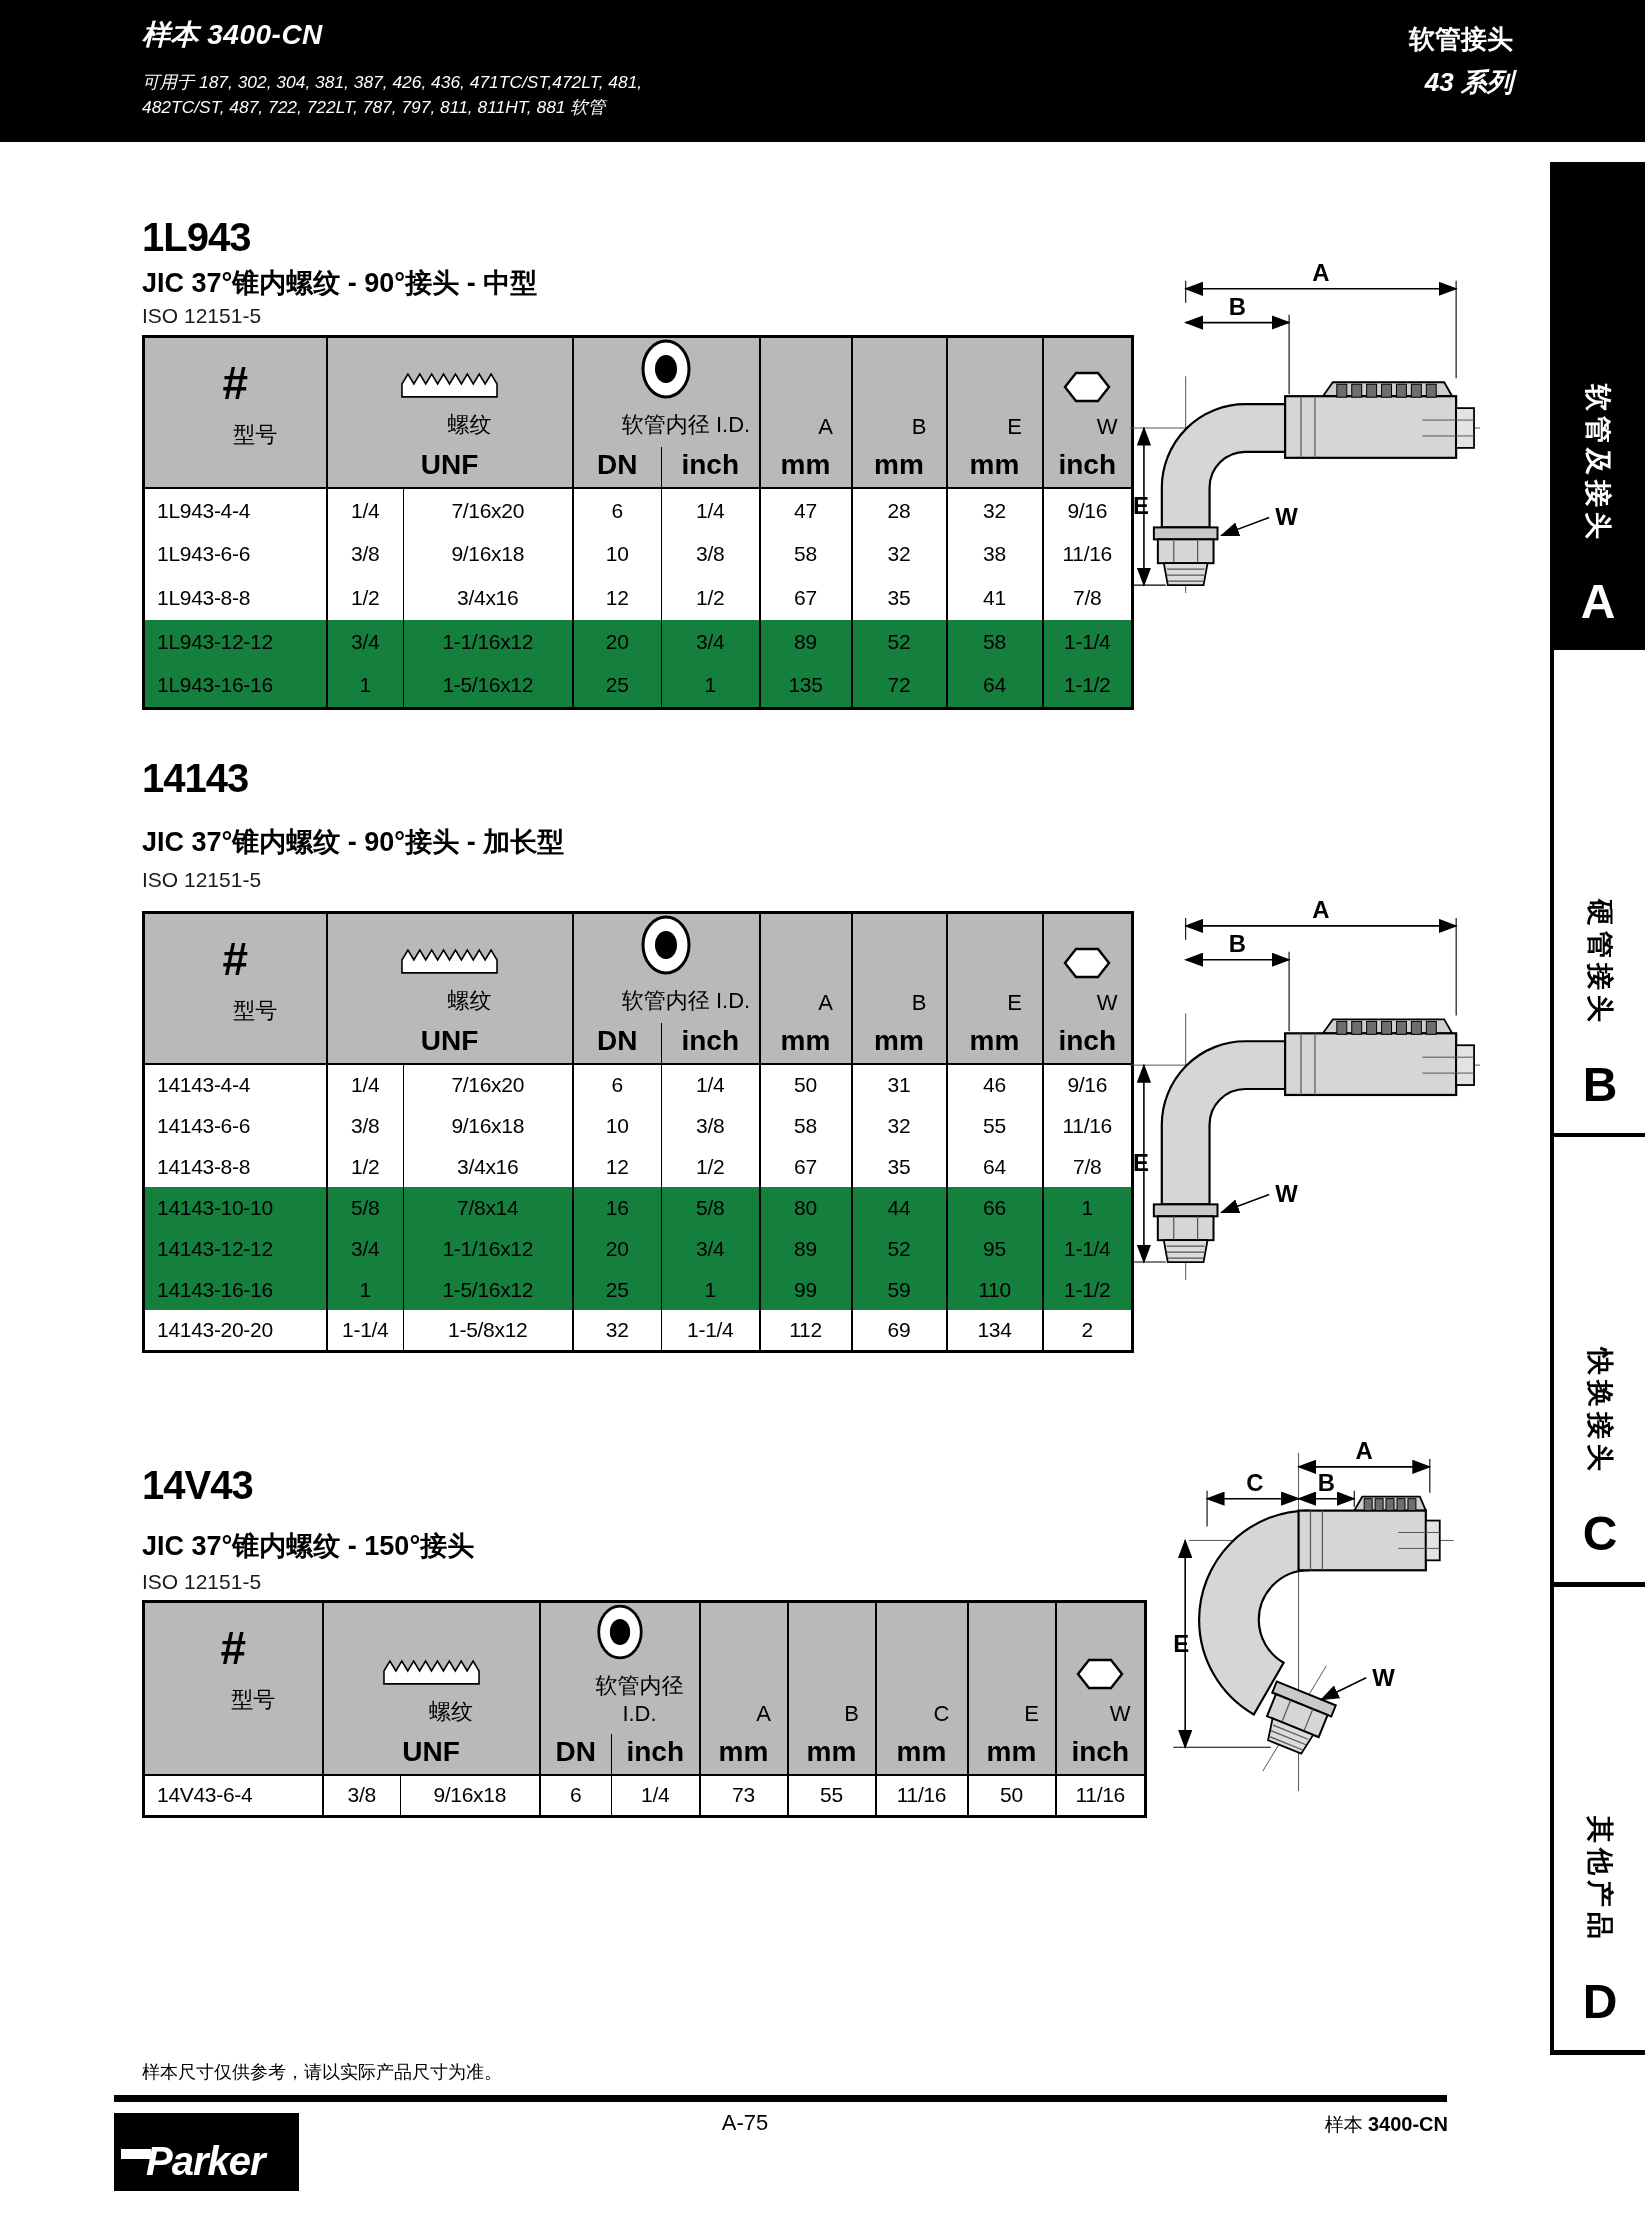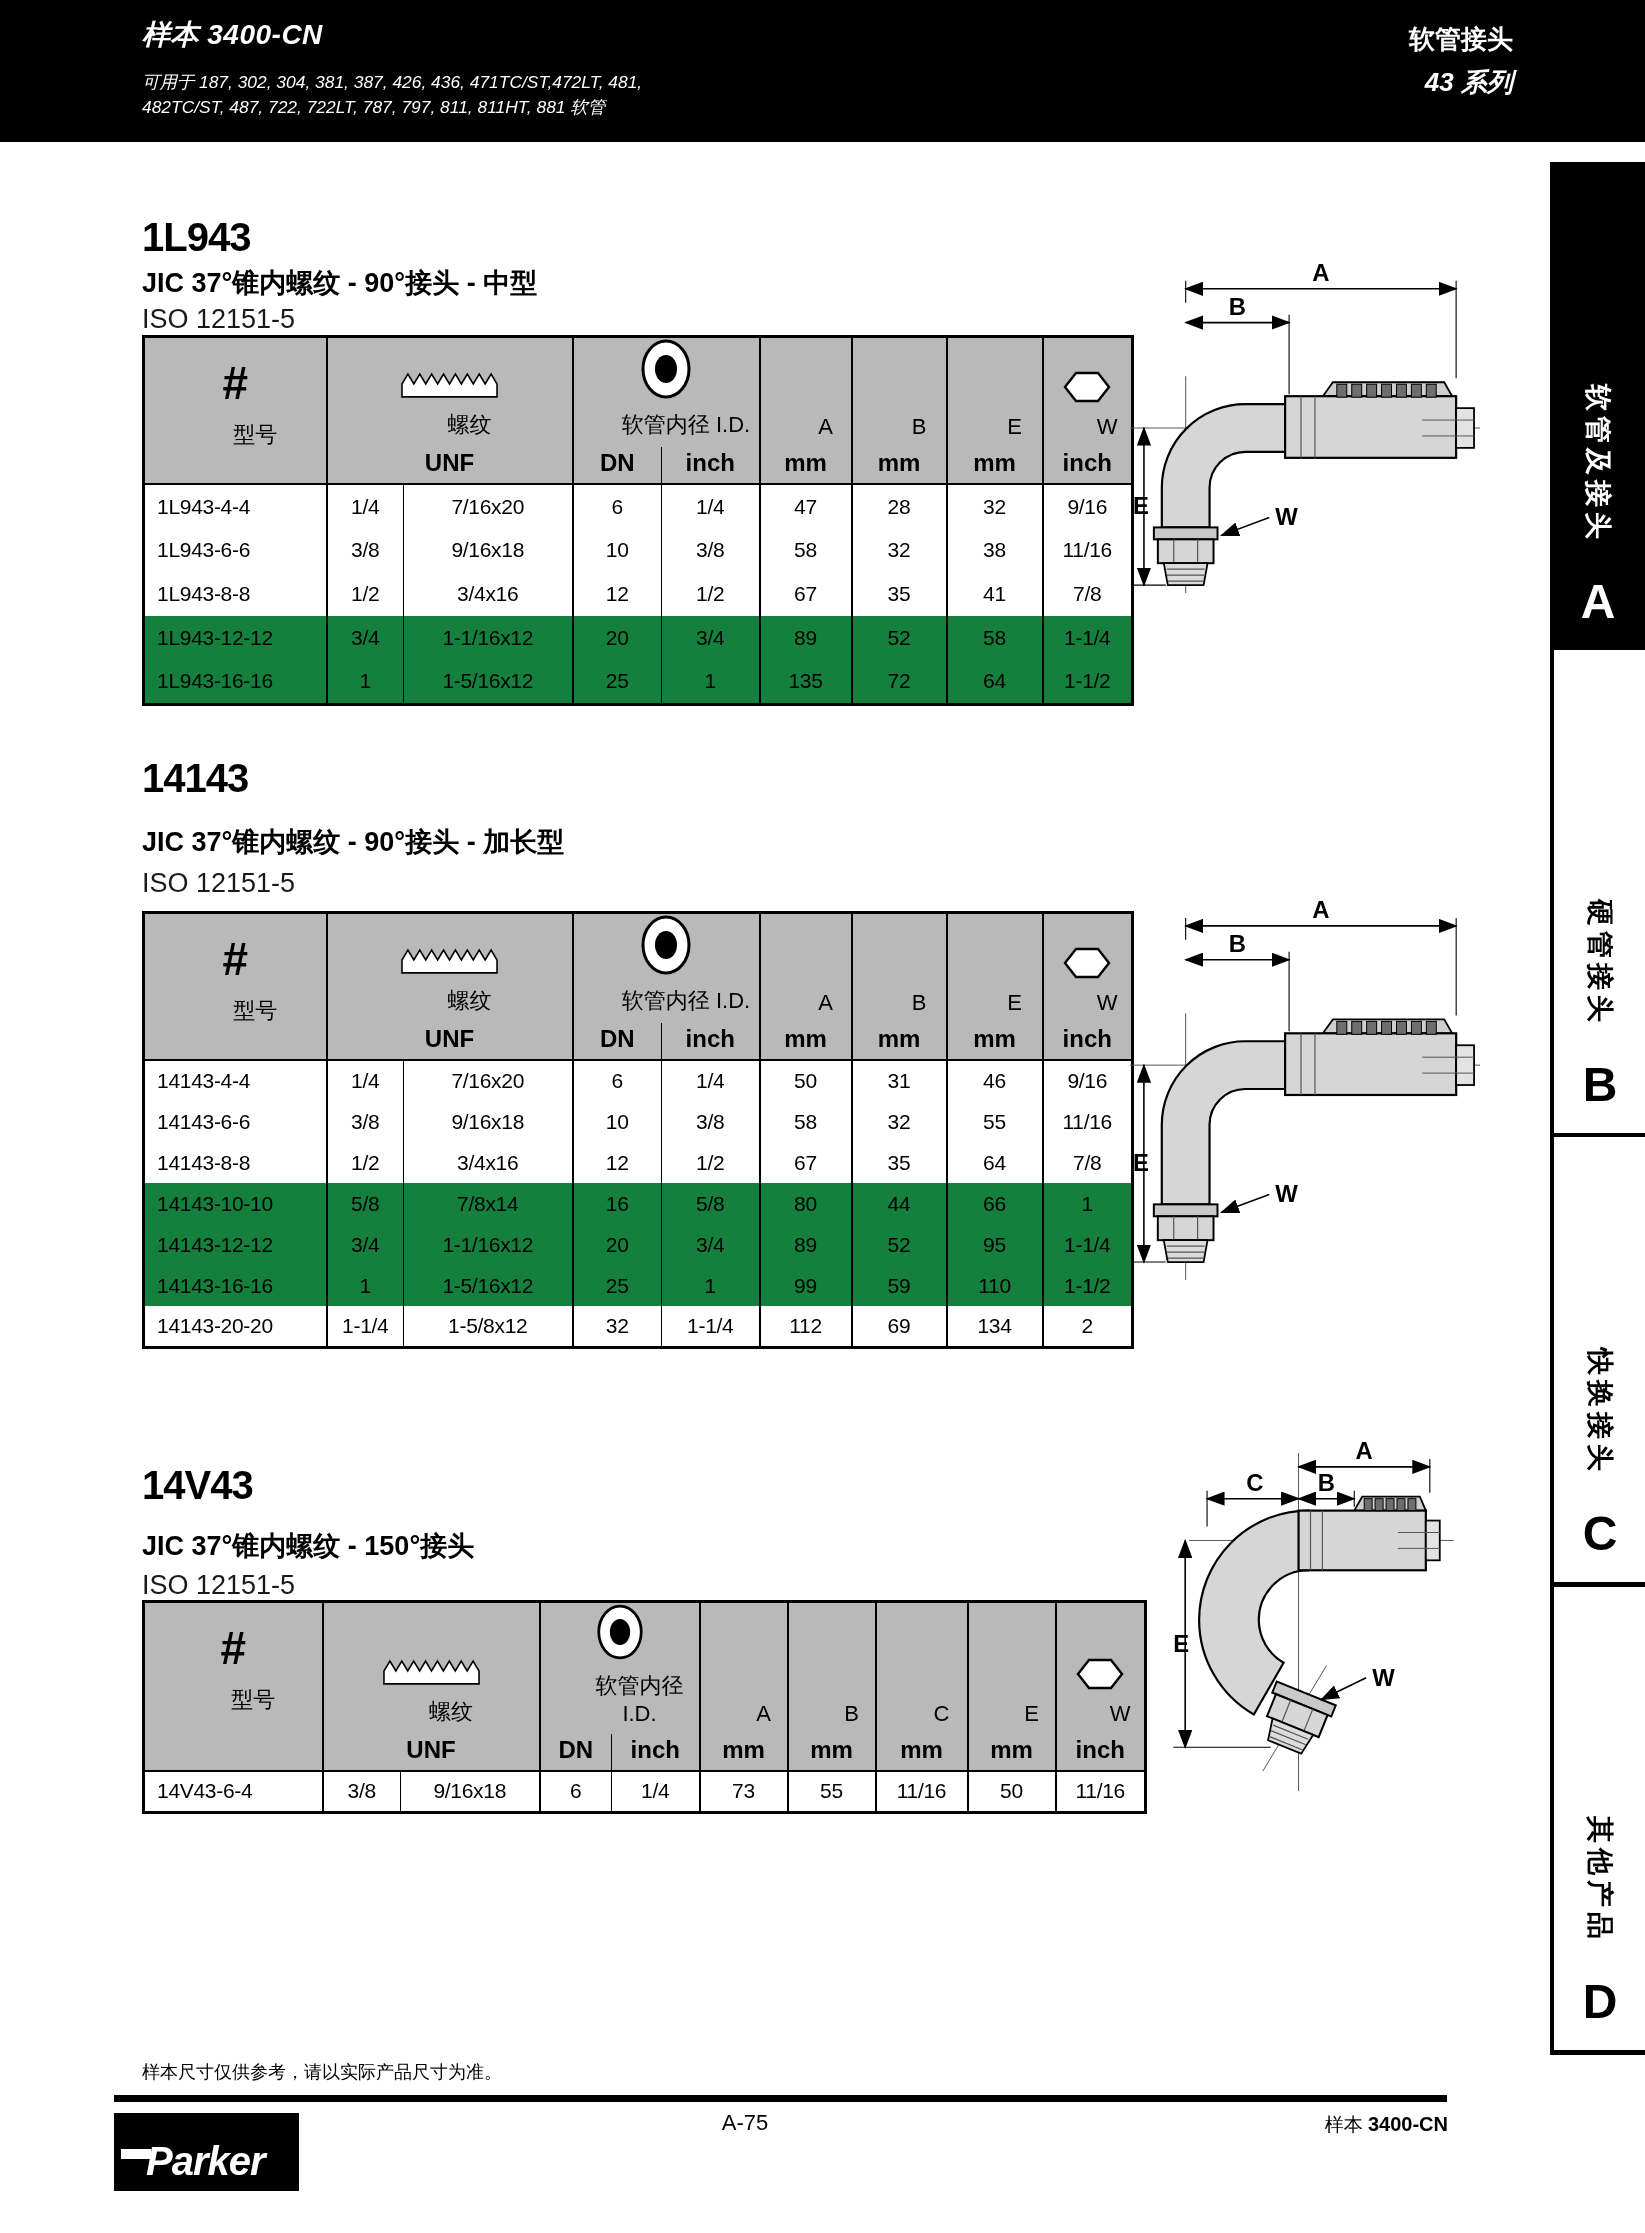--- a/index.html
+++ b/index.html
@@ -11,31 +11,31 @@
   .header-left { position:absolute; left:142px; top:16px; }
   .header-title { font-size:28px; font-weight:bold; font-style:italic; letter-spacing:0.5px; }
   .header-sub { font-size:17.4px; font-style:italic; line-height:1.45; margin-top:16px; color:#fff; }
   .header-right { position:absolute; right:133px; top:22px; text-align:right; }
   .header-right .l1 { font-size:26px; font-weight:bold; }
   .header-right .l2 { font-size:26px; font-weight:bold; font-style:italic; margin-top:8px; }
 
   
   .sec-title { position:absolute; left:142px; font-size:40px; font-weight:bold; letter-spacing:-1px; color:#000; }
   .sec-subtitle { position:absolute; left:142px; font-size:27px; font-weight:bold; color:#000; }
-  .sec-iso { position:absolute; left:142px; font-size:27px; color:#1a1a1a; }
+  .sec-iso { position:absolute; left:142px; font-size:21px; color:#1a1a1a; }
 
   
   table.spec { position:absolute; left:142px; border-collapse:collapse; table-layout:fixed; border:3px solid #000; background:#fff; }
   table.spec th { background:#b9b9b9; font-weight:bold; color:#000; }
   table.spec .hr1 th { vertical-align:bottom; padding-bottom:7px; height:102px; }
   table.spec .hr1 th .icn { display:flex; justify-content:center; margin-bottom:10px; }
   table.spec th.h-model { vertical-align:top; padding-top:22px; }
   table.spec th.h-model .hash { font-size:46px; font-weight:bold; line-height:1; margin-bottom:14px; }
   table.spec .lbl { font-size:22px; font-weight:normal;padding-left:40px; }
-  table.spec .hr2 th { height:34px; font-size:24px; font-weight:bold; padding:2px 0 6px 0; vertical-align:middle; }
+  table.spec .hr2 th { height:34px; font-size:28px; font-weight:bold; padding:2px 0 6px 0; vertical-align:middle; }
   table.spec .hb { border-bottom:2.5px solid #000 !important; }
   .br-h { border-right:2.5px solid #000; }
   .br-t { border-right:1.5px solid #000; }
   table.spec td { height:45px; font-size:21px; text-align:center; color:#000; vertical-align:middle; letter-spacing:-0.3px; }
   table.t-mid td { height:44px; }
   table.t-long td, table.t-one td { height:41px; }
   table.spec td:first-child { text-align:left; padding-left:12px; }
   table.spec td:nth-child(1),
   table.spec td:nth-child(3),
   table.spec td:nth-child(5),

